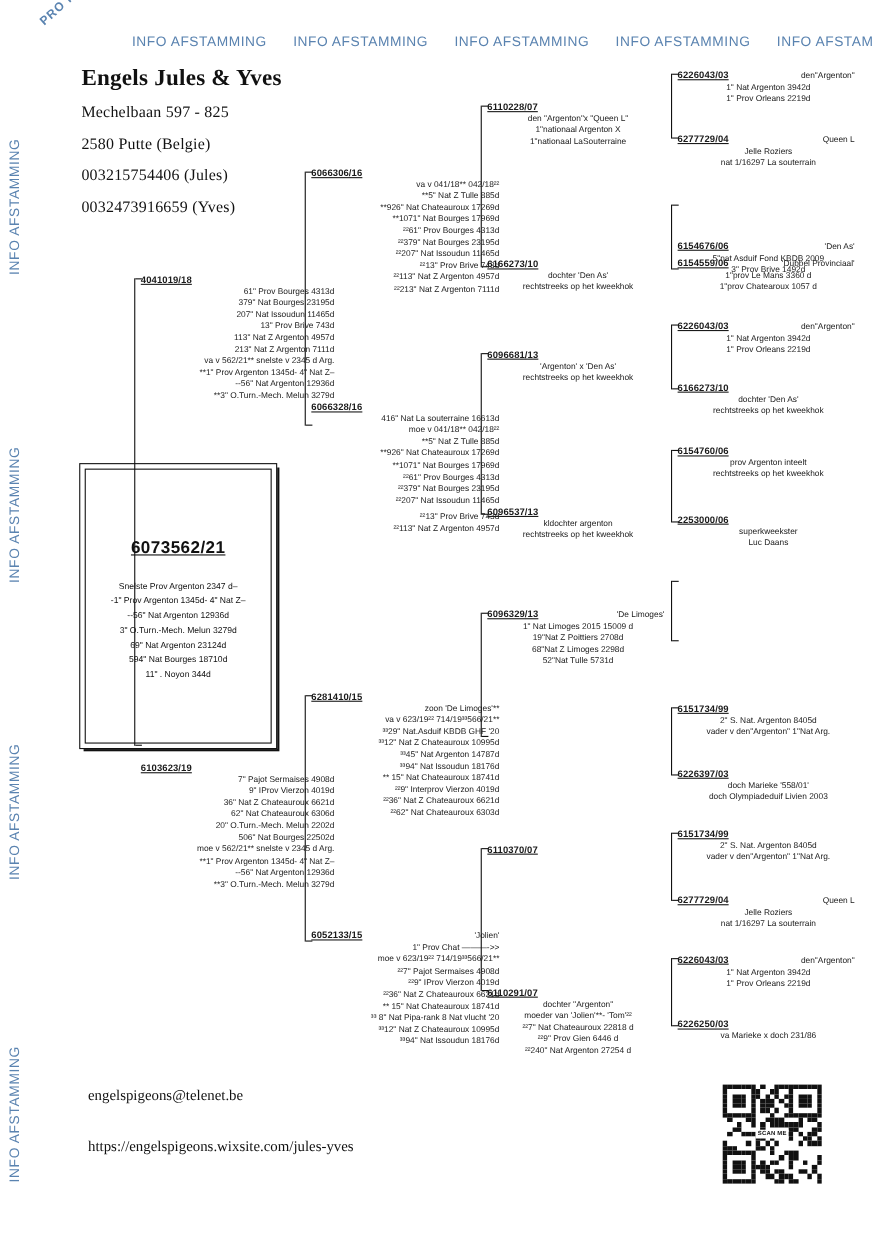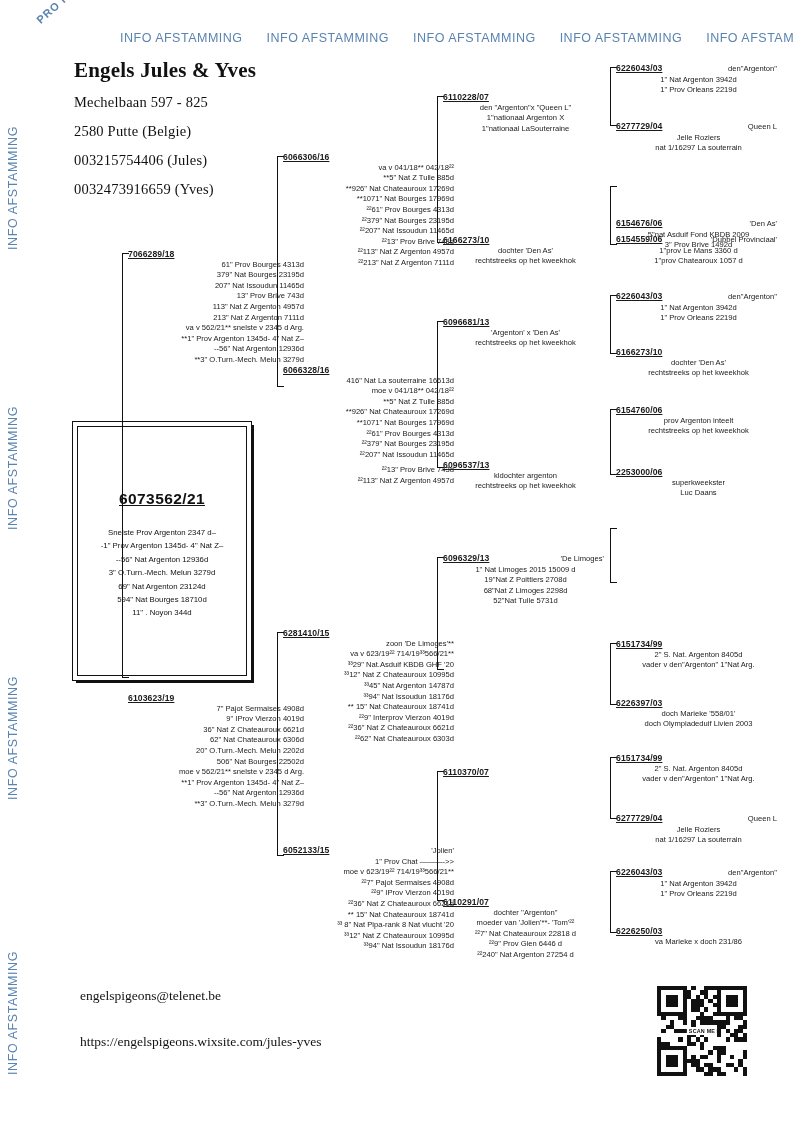--- a/index.html
+++ b/index.html
@@ -129,21 +129,21 @@
       <div>69" Nat Argenton 23124d</div>
       <div>594" Nat Bourges 18710d</div>
       <div>11" . Noyon 344d</div>
     </div>
   </div>
 
   <div class="brk" style="left:122px;top:253px;height:425px;"></div>
 
   <div class="node" style="left:128px;top:249px;width:180px;">
     <div class="hdr">
-      <span class="ring">7066289/18</span>
+      <span class="ring">4041019/18</span>
     </div>
     <div class="lines">
       <div>61" Prov Bourges 4313d</div>
       <div>379" Nat Bourges 23195d</div>
       <div>207" Nat Issoudun 11465d</div>
       <div>13" Prov Brive 743d</div>
       <div>113" Nat Z Argenton 4957d</div>
       <div>213" Nat Z Argenton 7111d</div>
       <div>va v 562/21** snelste v 2345 d Arg.</div>
       <div>**1" Prov Argenton 1345d- 4" Nat Z–</div>

